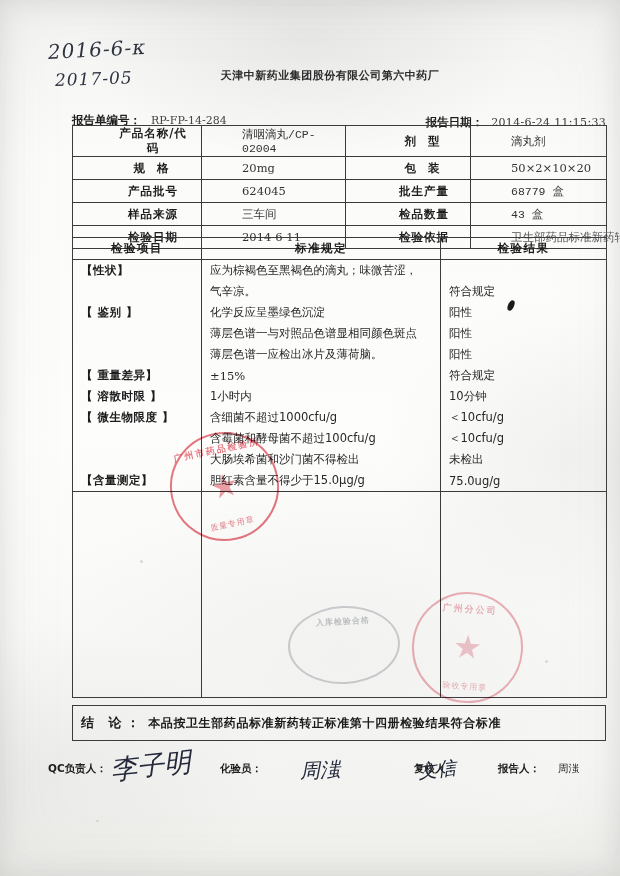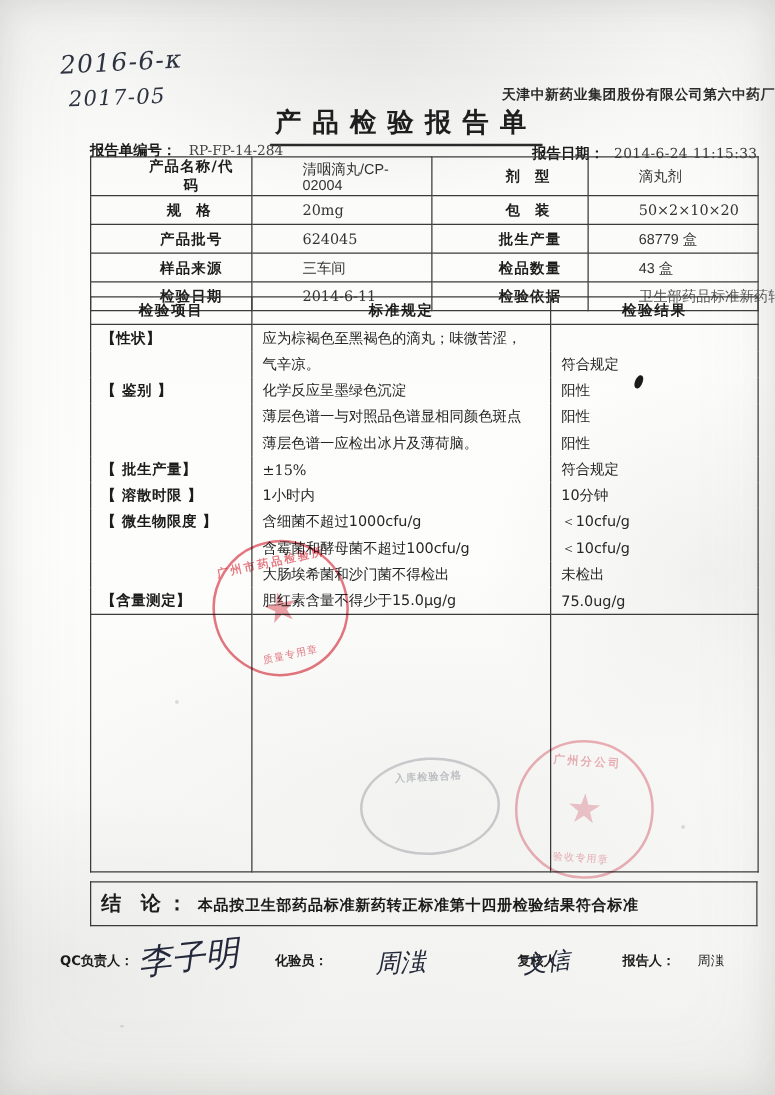--- a/index.html
+++ b/index.html
@@ -51,21 +51,21 @@
     letter-spacing: 1px;
     transform-origin: left center;
     white-space: nowrap;
   }
   .hand-1 { left: 48px; top: 40px; font-size: 20px; transform: rotate(-3deg); }
   .hand-2 { left: 55px; top: 70px; font-size: 17px; transform: rotate(-2deg); }
 
   .company {
     position: absolute;
     left: 0; right: 0; top: 68px;
-    text-align: right;
+    text-align: center;
     font-size: 11px;
     font-weight: bold;
     letter-spacing: .5px;
     color: #2b2b2b;
     padding-left: 40px;
   }
   .doc-title {
     position: absolute;
     left: 0; right: 0; top: 84px;
     text-align: center;
@@ -125,21 +125,21 @@
     text-align: center;
     letter-spacing: 4px;
     color: #1d1d1d;
   }
   .lbl-tight { letter-spacing: 1px; }
   .val {
     font-family: "DejaVu Serif", "Liberation Serif", serif;
     color: #333;
     font-size: 11px;
   }
-  .val-cn { font-family: Liberation Sans, sans-serif; }
+  .val-cn { font-family: Liberation Mono, monospace; }
 
   #info-table { left: 72px; top: 125px; width: 534px; }
   #info-table td { height: 22px; padding-left: 40px; }
 
   .basis {
     font-size: 6px;
     letter-spacing: 0;
     color: #555;
     line-height: 1.1;
     white-space: nowrap;
@@ -170,21 +170,21 @@
   }
   .nb-t { border-top: 0 !important; }
   .nb-b { border-bottom: 0 !important; }
 
   
   #concl-table { left: 72px; top: 705px; width: 534px; }
   #concl-table td { height: 34px; }
   .concl-label {
     font-weight: bold;
     letter-spacing: 5px;
-    font-size: 16px;
+    font-size: 13px;
   }
   .concl-text {
     font-weight: bold;
     font-size: 12px;
     letter-spacing: .6px;
   }
 
   .sign-row {
     position: absolute;
     left: 48px; top: 762px;
@@ -261,23 +261,20 @@
 </head>
 <body>
 
 <div class="page">
   <div class="paper-tint"></div>
 
   <div class="hand hand-1">2016-6-κ</div>
   <div class="hand hand-2">2017-05</div>
 
   <div class="company">天津中新药业集团股份有限公司第六中药厂</div>
-  <div class="doc-title">
-    <span>产品检验报告单</span>
-  </div>
   <div class="report-no">
     <span>报告单编号：</span><span class="val">RP-FP-14-284</span>
   </div>
   <div class="report-date">
     <span>报告日期：</span><span class="val">2014-6-24  11:15:33</span>
   </div>
 
   <table class="tbl" id="info-table">
     <colgroup>
         <col style="width:129px">
@@ -350,21 +347,21 @@
         <td class="item nb-t nb-b"></td>
         <td class="spec nb-t nb-b">薄层色谱一与对照品色谱显相同颜色斑点</td>
         <td class="res nb-t nb-b">阳性</td>
       </tr>
       <tr>
         <td class="item nb-t nb-b"></td>
         <td class="spec nb-t nb-b">薄层色谱一应检出冰片及薄荷脑。</td>
         <td class="res nb-t nb-b">阳性</td>
       </tr>
       <tr>
-        <td class="item nb-t nb-b">【 批生产量】</td>
+        <td class="item nb-t nb-b">【 重量差异】</td>
         <td class="spec nb-t nb-b spec-s">±15%</td>
         <td class="res nb-t nb-b">符合规定</td>
       </tr>
       <tr>
         <td class="item nb-t nb-b">【 溶散时限 】</td>
         <td class="spec nb-t nb-b">1小时内</td>
         <td class="res nb-t nb-b">10分钟</td>
       </tr>
       <tr>
         <td class="item nb-t nb-b">【 微生物限度 】</td>

